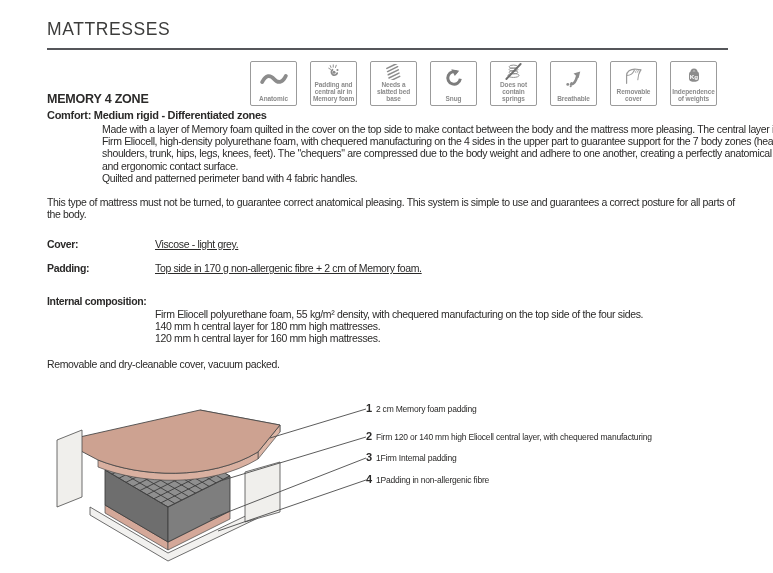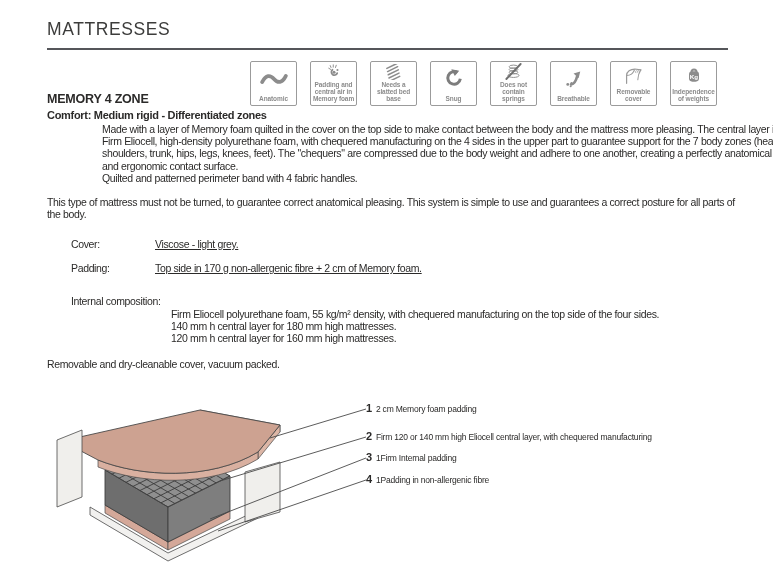--- a/index.html
+++ b/index.html
@@ -18,25 +18,25 @@
   .badge .icn{flex:1;display:flex;align-items:center;justify-content:center;}
   .badge .blabel{
     font-size:6.5px;line-height:7px;font-weight:bold;color:#8c8c8c;text-align:center;
     width:44px;margin-bottom:3px;letter-spacing:-0.1px;
   }
   .prod-name{left:47px;top:92px;font-size:12.5px;font-weight:bold;letter-spacing:-0.2px;}
   .comfort{left:47px;top:109px;font-size:11px;font-weight:bold;letter-spacing:-0.3px;}
   .bodytxt{font-size:10.5px;line-height:12.2px;letter-spacing:-0.35px;color:#2b2a29;}
   .paras{left:59px;top:123px;width:688px;margin-left:43px;}
   .para3{left:47px;top:196px;width:688px;}
-  .spec-label{font-weight:normal;margin-left:24px;}
+  .spec-label{font-weight:bold;}
   .cover-row{left:47px;top:238px;width:688px;}
   .padding-row{left:47px;top:262px;width:688px;}
   .internal-label{left:47px;top:295px;}
-  .internal-lines{left:171px;top:308px;width:580px;}
+  .internal-lines{left:155px;top:308px;width:580px;}
   .col-val{position:absolute;left:108px;top:0;width:575px;text-decoration:underline;}
   .note{left:47px;top:358px;width:500px;}
   .diagram-svg{left:50px;top:395px;}
   .callout{left:366px;display:flex;align-items:baseline;white-space:nowrap;}
   .callout .cnum{font-size:11px;font-weight:bold;margin-right:4px;letter-spacing:-0.2px;}
   .callout .ctext{font-size:8.5px;letter-spacing:-0.2px;color:#2b2a29;}
   .c1{top:402px;} .c2{top:430px;} .c3{top:451px;} .c4{top:473px;}
 </style>
 </head>
 <body>

